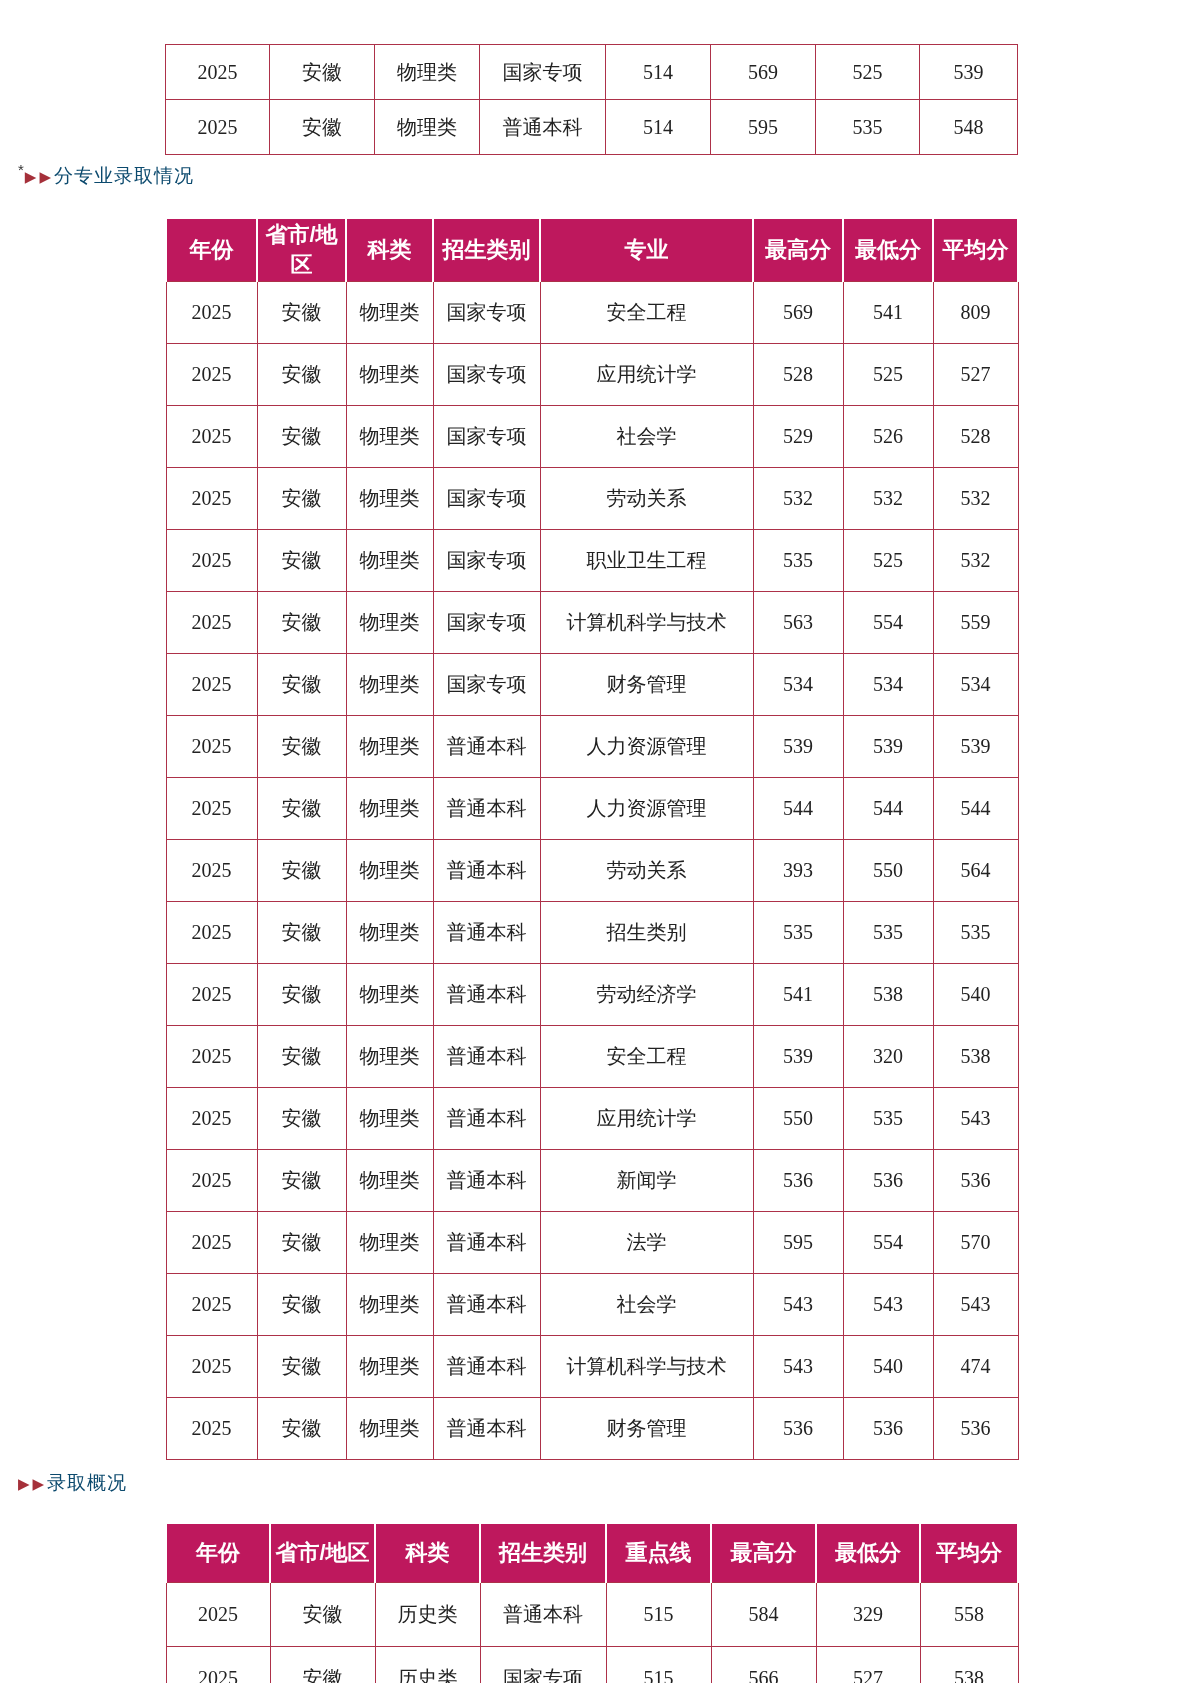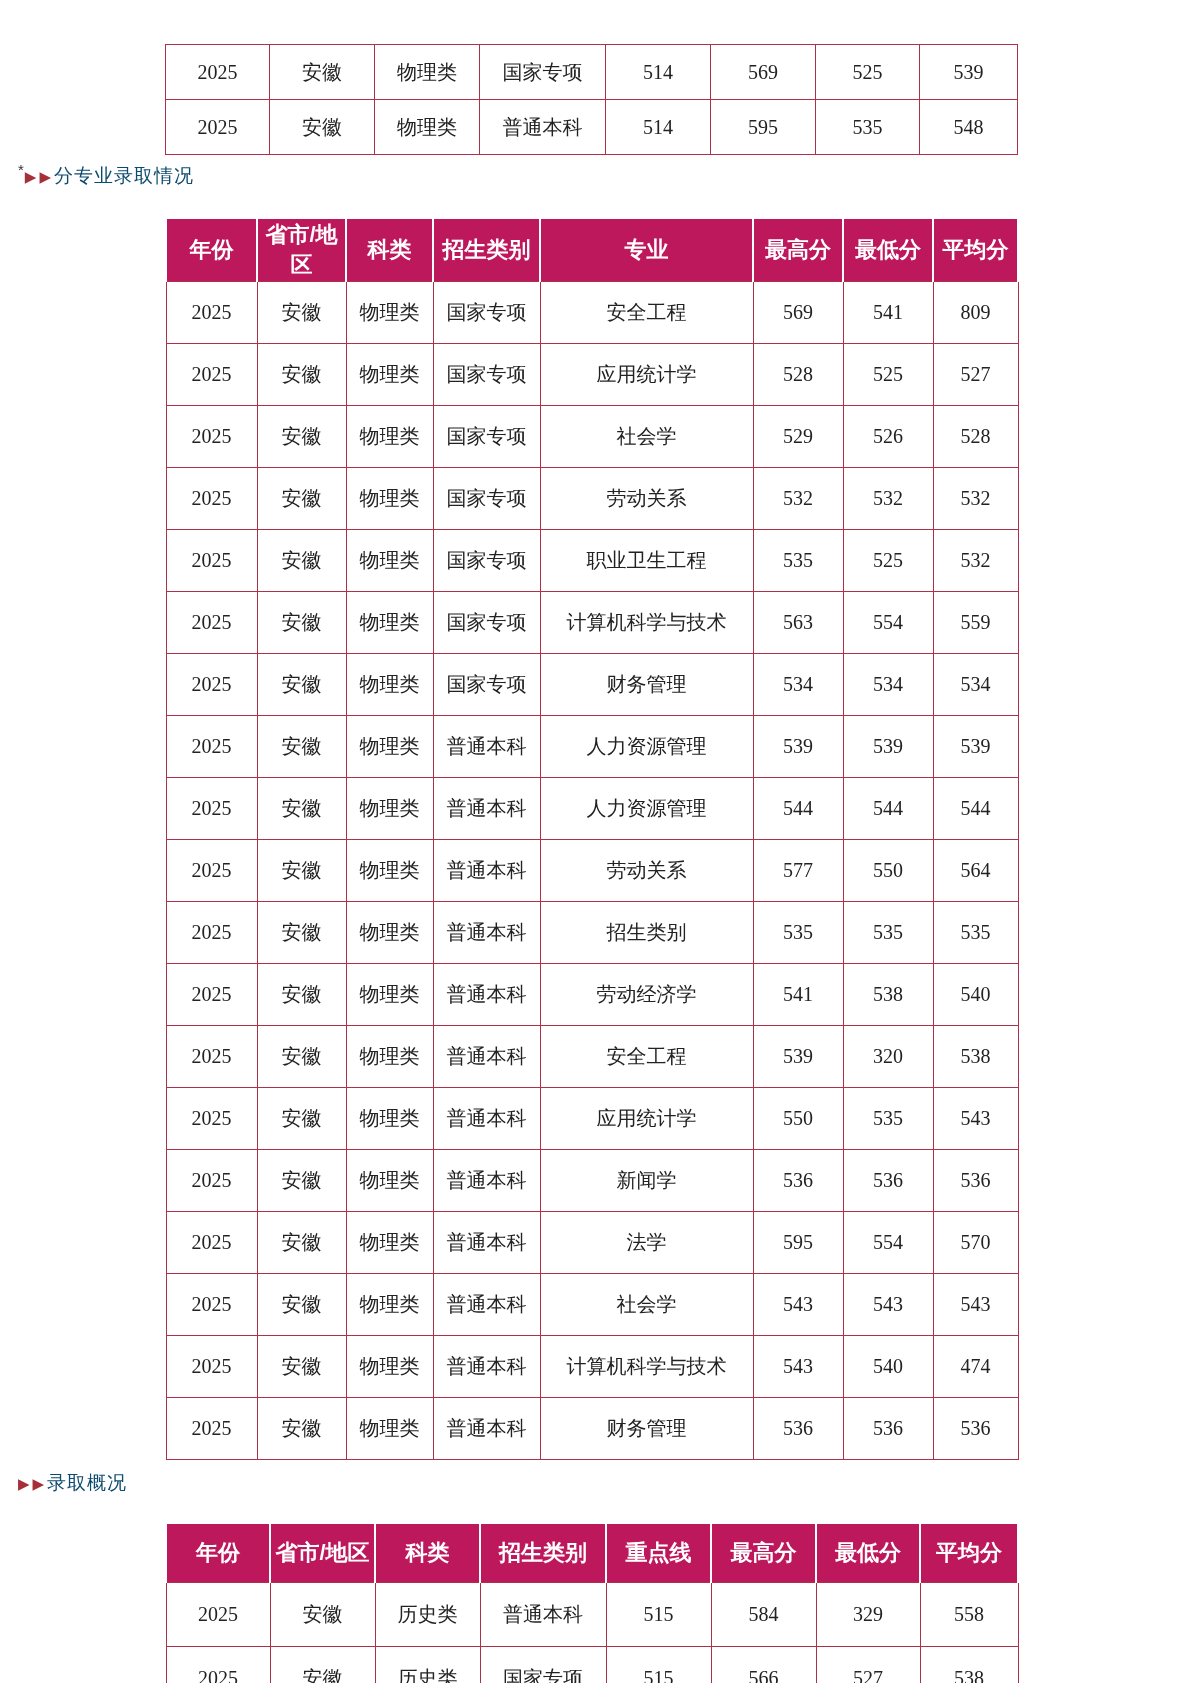--- a/index.html
+++ b/index.html
@@ -229,21 +229,21 @@
         <td>544</td>
         <td>544</td>
         <td>544</td>
       </tr>
       <tr>
         <td>2025</td>
         <td>安徽</td>
         <td>物理类</td>
         <td>普通本科</td>
         <td>劳动关系</td>
-        <td>577</td>
+        <td>393</td>
         <td>550</td>
         <td>564</td>
       </tr>
       <tr>
         <td>2025</td>
         <td>安徽</td>
         <td>物理类</td>
         <td>普通本科</td>
         <td>招生类别</td>
         <td>535</td>

